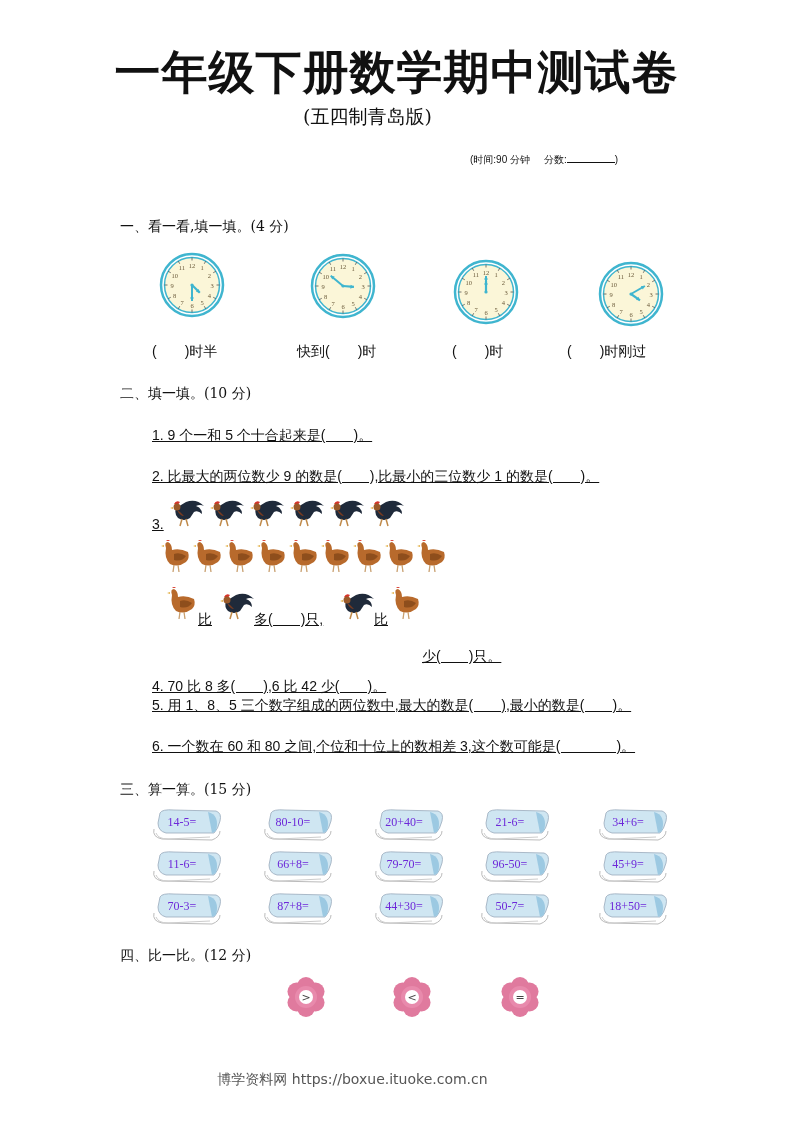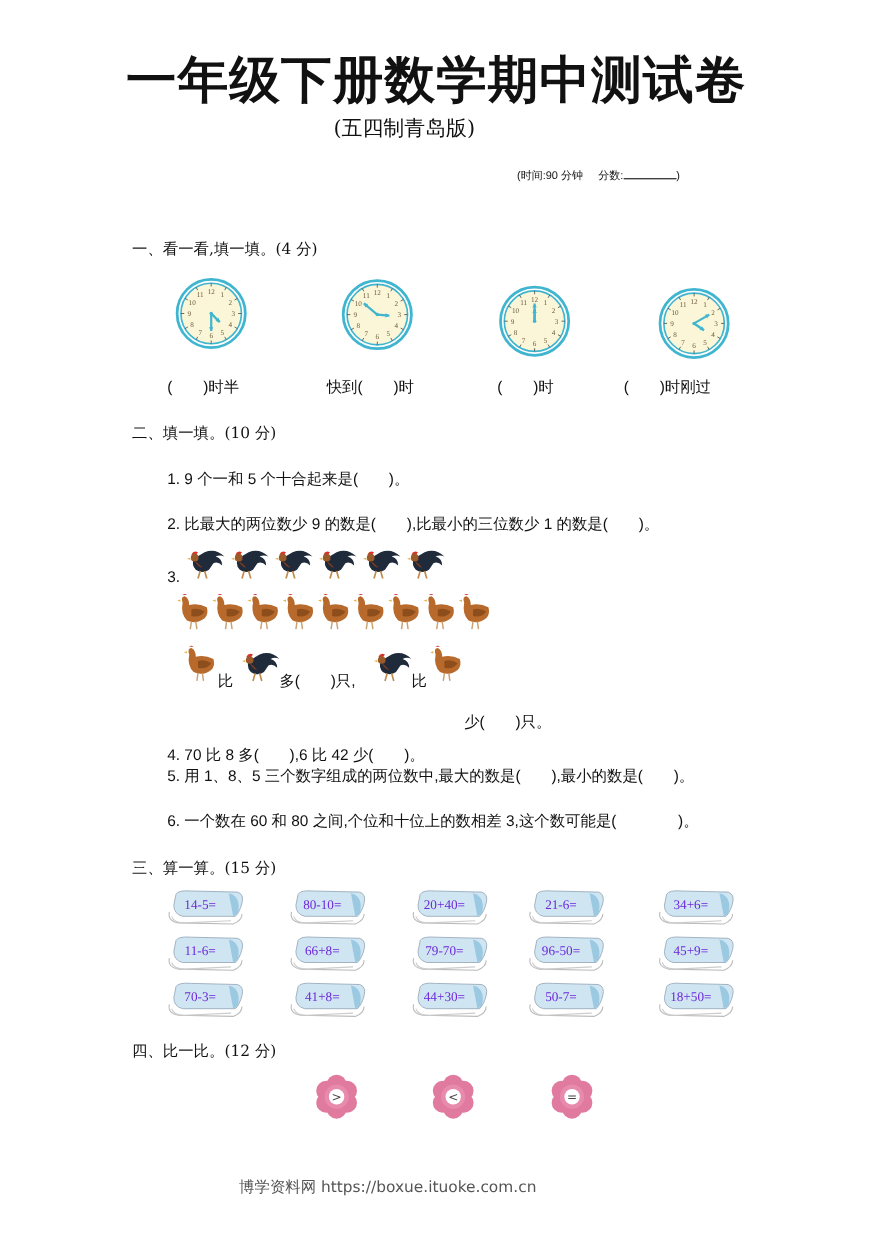--- a/index.html
+++ b/index.html
@@ -3,21 +3,21 @@
 <meta charset="utf-8">
 <style>
   html,body{margin:0;padding:0;background:#fff;}
   body{width:793px;height:1122px;position:relative;overflow:hidden;font-family:"DejaVu Serif","Liberation Serif",serif;color:#111;}
   .abs{position:absolute;}
   .title{left:0;width:793px;top:42px;text-align:center;font-size:46px;font-weight:bold;letter-spacing:1px;font-family:"DejaVu Serif","Liberation Serif",serif;}
   .subtitle{left:0;width:735px;top:104px;text-align:center;font-size:19px;}
   .meta{left:470px;top:150px;font-size:10px;font-family:"Liberation Sans","DejaVu Sans",sans-serif;}
   .meta .blank{display:inline-block;width:48px;border-bottom:1px solid #111;height:12px;vertical-align:baseline;}
   .sec{left:120px;font-size:14px;}
-  .q{left:152px;font-size:14px;font-family:"Liberation Sans","DejaVu Sans",sans-serif;}
+  .q{left:152px;font-size:14px;font-family:"Liberation Sans","DejaVu Sans",sans-serif;text-decoration:underline;}
   .clock{width:66px;height:66px;}
   .clock-label{font-size:14px;font-family:"Liberation Sans","DejaVu Sans",sans-serif;top:343px;}
   .bird{display:inline-block;}
   .eq{width:72px;height:34px;}
   .eq .txt{position:absolute;left:0;top:8px;width:64px;text-align:center;font-size:12px;font-family:"Liberation Serif",serif;color:#6d28d9;}
   .flower{width:44px;height:44px;}
   .footer{left:0;width:705px;top:1071px;text-align:center;font-size:14px;color:#555;font-family:"DejaVu Sans","Liberation Sans",sans-serif;}
 </style>
 </head>
 <body>
@@ -437,21 +437,21 @@
     </svg>
       <span class="txt">70-3=</span>
     </div>
     <div class="abs eq" style="left: 261px; top: 891px;">
       <svg width="76" height="36" viewBox="0 0 76 36" xmlns="http://www.w3.org/2000/svg" style="position:absolute;left:0;top:0">
       <path d="M4 22 Q2 30 12 32 L62 33 Q70 30 70 24" fill="none" stroke="#bbb" stroke-width="1"></path>
       <path d="M6 26 Q8 32 18 32 L60 30" fill="none" stroke="#ccc" stroke-width="1"></path>
       <path d="M10 6 Q12 2 24 3 L66 4 Q72 6 70 14 Q68 22 64 26 L16 26 Q8 24 8 16 Z" fill="#cfe6f2" stroke="#9ab" stroke-width="0.8"></path>
       <path d="M58 5 Q70 8 66 24 L62 26 Z" fill="#9cc9e2"></path>
     </svg>
-      <span class="txt">41+8=</span>
+      <span class="txt">87+8=</span>
     </div>
     <div class="abs eq" style="left: 372px; top: 891px;">
       <svg width="76" height="36" viewBox="0 0 76 36" xmlns="http://www.w3.org/2000/svg" style="position:absolute;left:0;top:0">
       <path d="M4 22 Q2 30 12 32 L62 33 Q70 30 70 24" fill="none" stroke="#bbb" stroke-width="1"></path>
       <path d="M6 26 Q8 32 18 32 L60 30" fill="none" stroke="#ccc" stroke-width="1"></path>
       <path d="M10 6 Q12 2 24 3 L66 4 Q72 6 70 14 Q68 22 64 26 L16 26 Q8 24 8 16 Z" fill="#cfe6f2" stroke="#9ab" stroke-width="0.8"></path>
       <path d="M58 5 Q70 8 66 24 L62 26 Z" fill="#9cc9e2"></path>
     </svg>
       <span class="txt">44+30=</span>
     </div>

